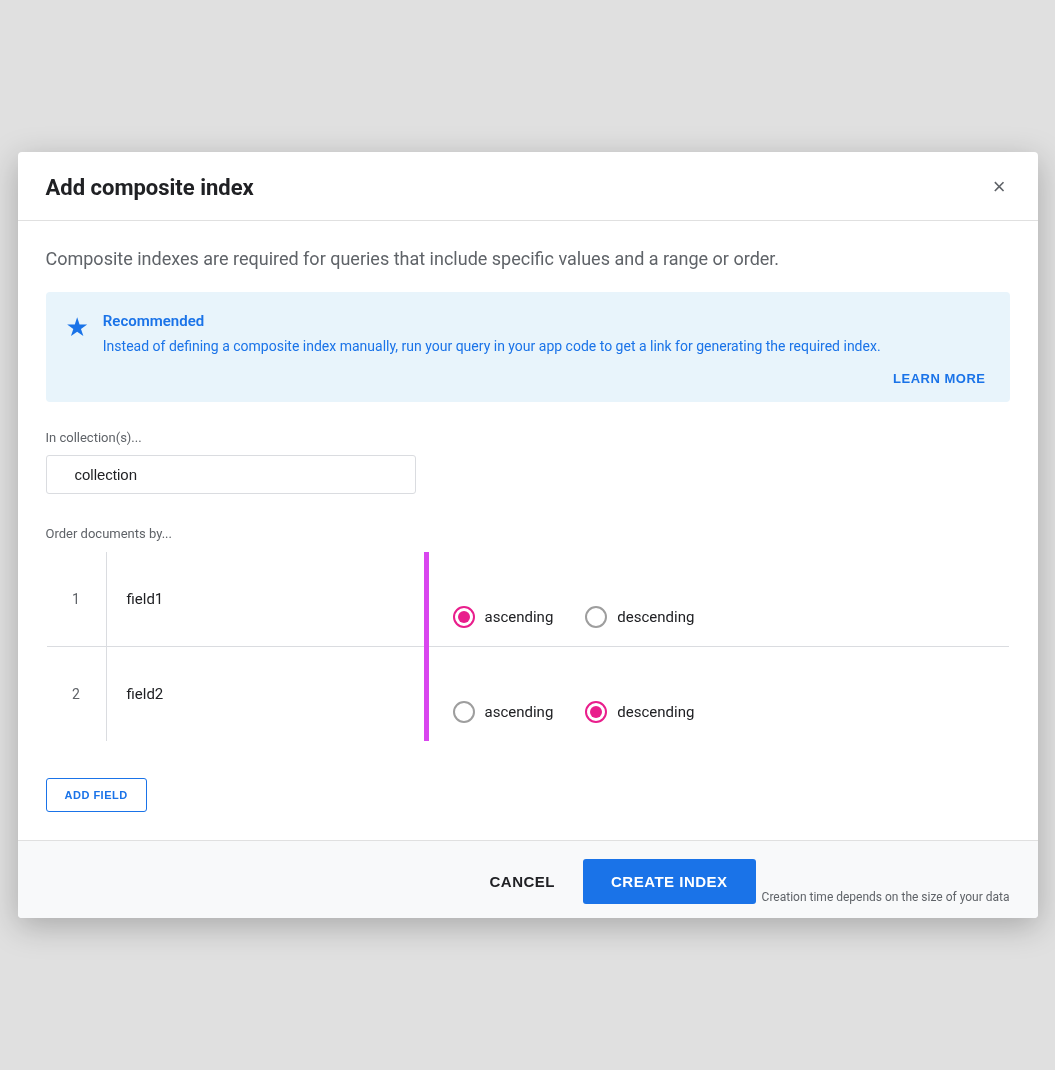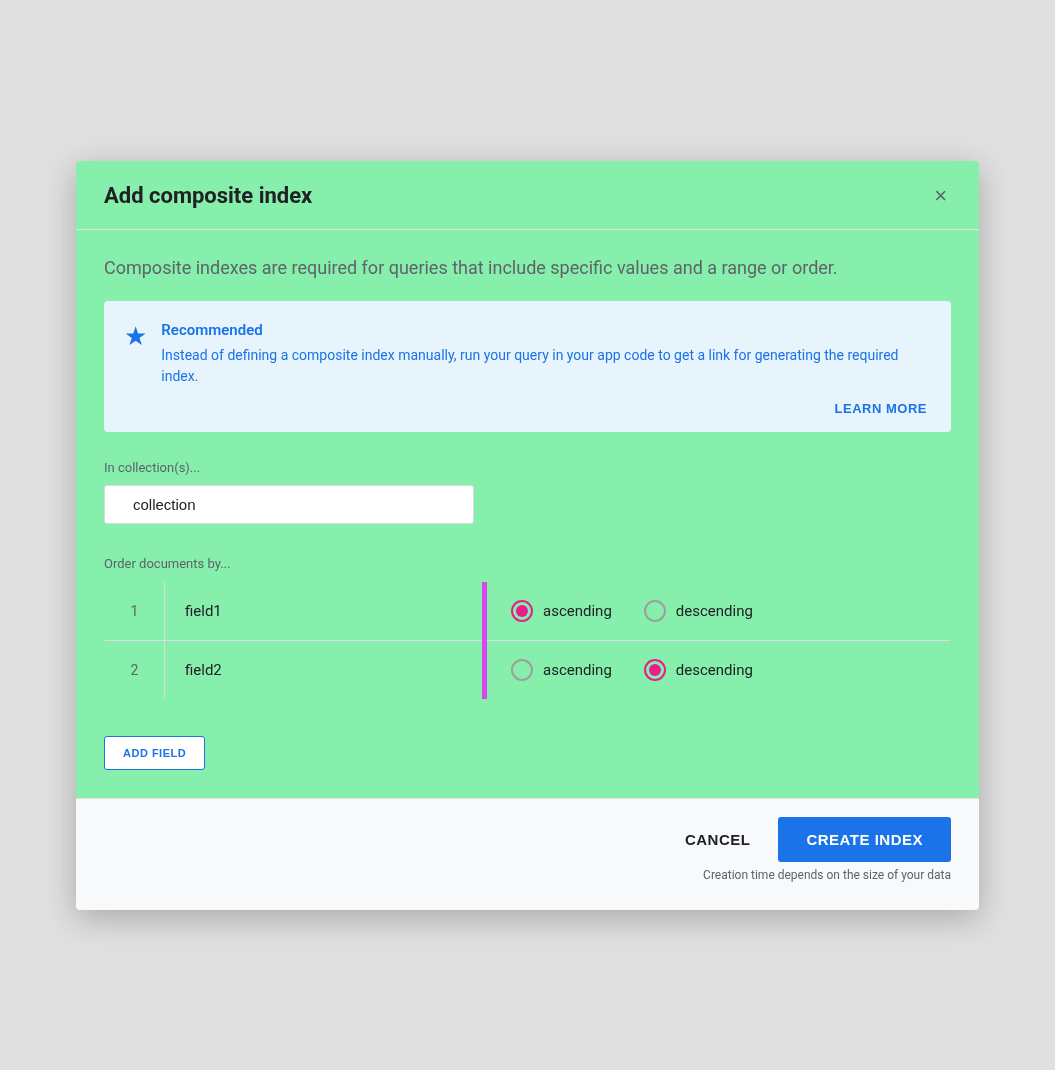--- a/index.html
+++ b/index.html
@@ -5,22 +5,22 @@
     * { box-sizing: border-box; margin: 0; padding: 0; }
     body {
       background: #e0e0e0;
       display: flex;
       align-items: center;
       justify-content: center;
       min-height: 100vh;
       font-family: 'Roboto', Arial, sans-serif;
     }
     .dialog {
-      background: #86efac;
-      width: 903px;
+      background: #ffffff;
+      width: 1020px;
       border-radius: 4px;
       box-shadow: 0 8px 32px rgba(0,0,0,0.25);
       overflow: hidden;
       display: flex;
       flex-direction: column;
     }
     .dialog-header {
       display: flex;
       align-items: center;
       justify-content: space-between;
@@ -155,20 +155,21 @@
       align-items: center;
       gap: 32px;
     }
     .radio-option {
       display: flex;
       align-items: center;
       gap: 10px;
       cursor: pointer;
       font-size: 15px;
       color: #202124;
+      margin-top: 36px;
     }
     .radio-circle {
       width: 22px;
       height: 22px;
       border-radius: 50%;
       border: 2px solid #9e9e9e;
       display: flex;
       align-items: center;
       justify-content: center;
       flex-shrink: 0;
@@ -192,25 +193,25 @@
       letter-spacing: 0.5px;
       text-transform: uppercase;
       padding: 10px 18px;
       cursor: pointer;
       border-radius: 3px;
       margin-top: 12px;
     }
     .dialog-footer {
       background: #f8f9fa;
       border-top: 1px solid #e0e0e0;
-      padding: 18px 28px 28px 28px;
-      display: flex;
-      flex-direction: column;
+      padding: 18px 28px 14px 28px;
+      display: flex;
       align-items: flex-end;
       gap: 6px;
+      justify-content: flex-end;
     }
     .footer-buttons {
       display: flex;
       align-items: center;
       gap: 4px;
     }
     .cancel-btn {
       background: none;
       border: none;
       font-size: 15px;

